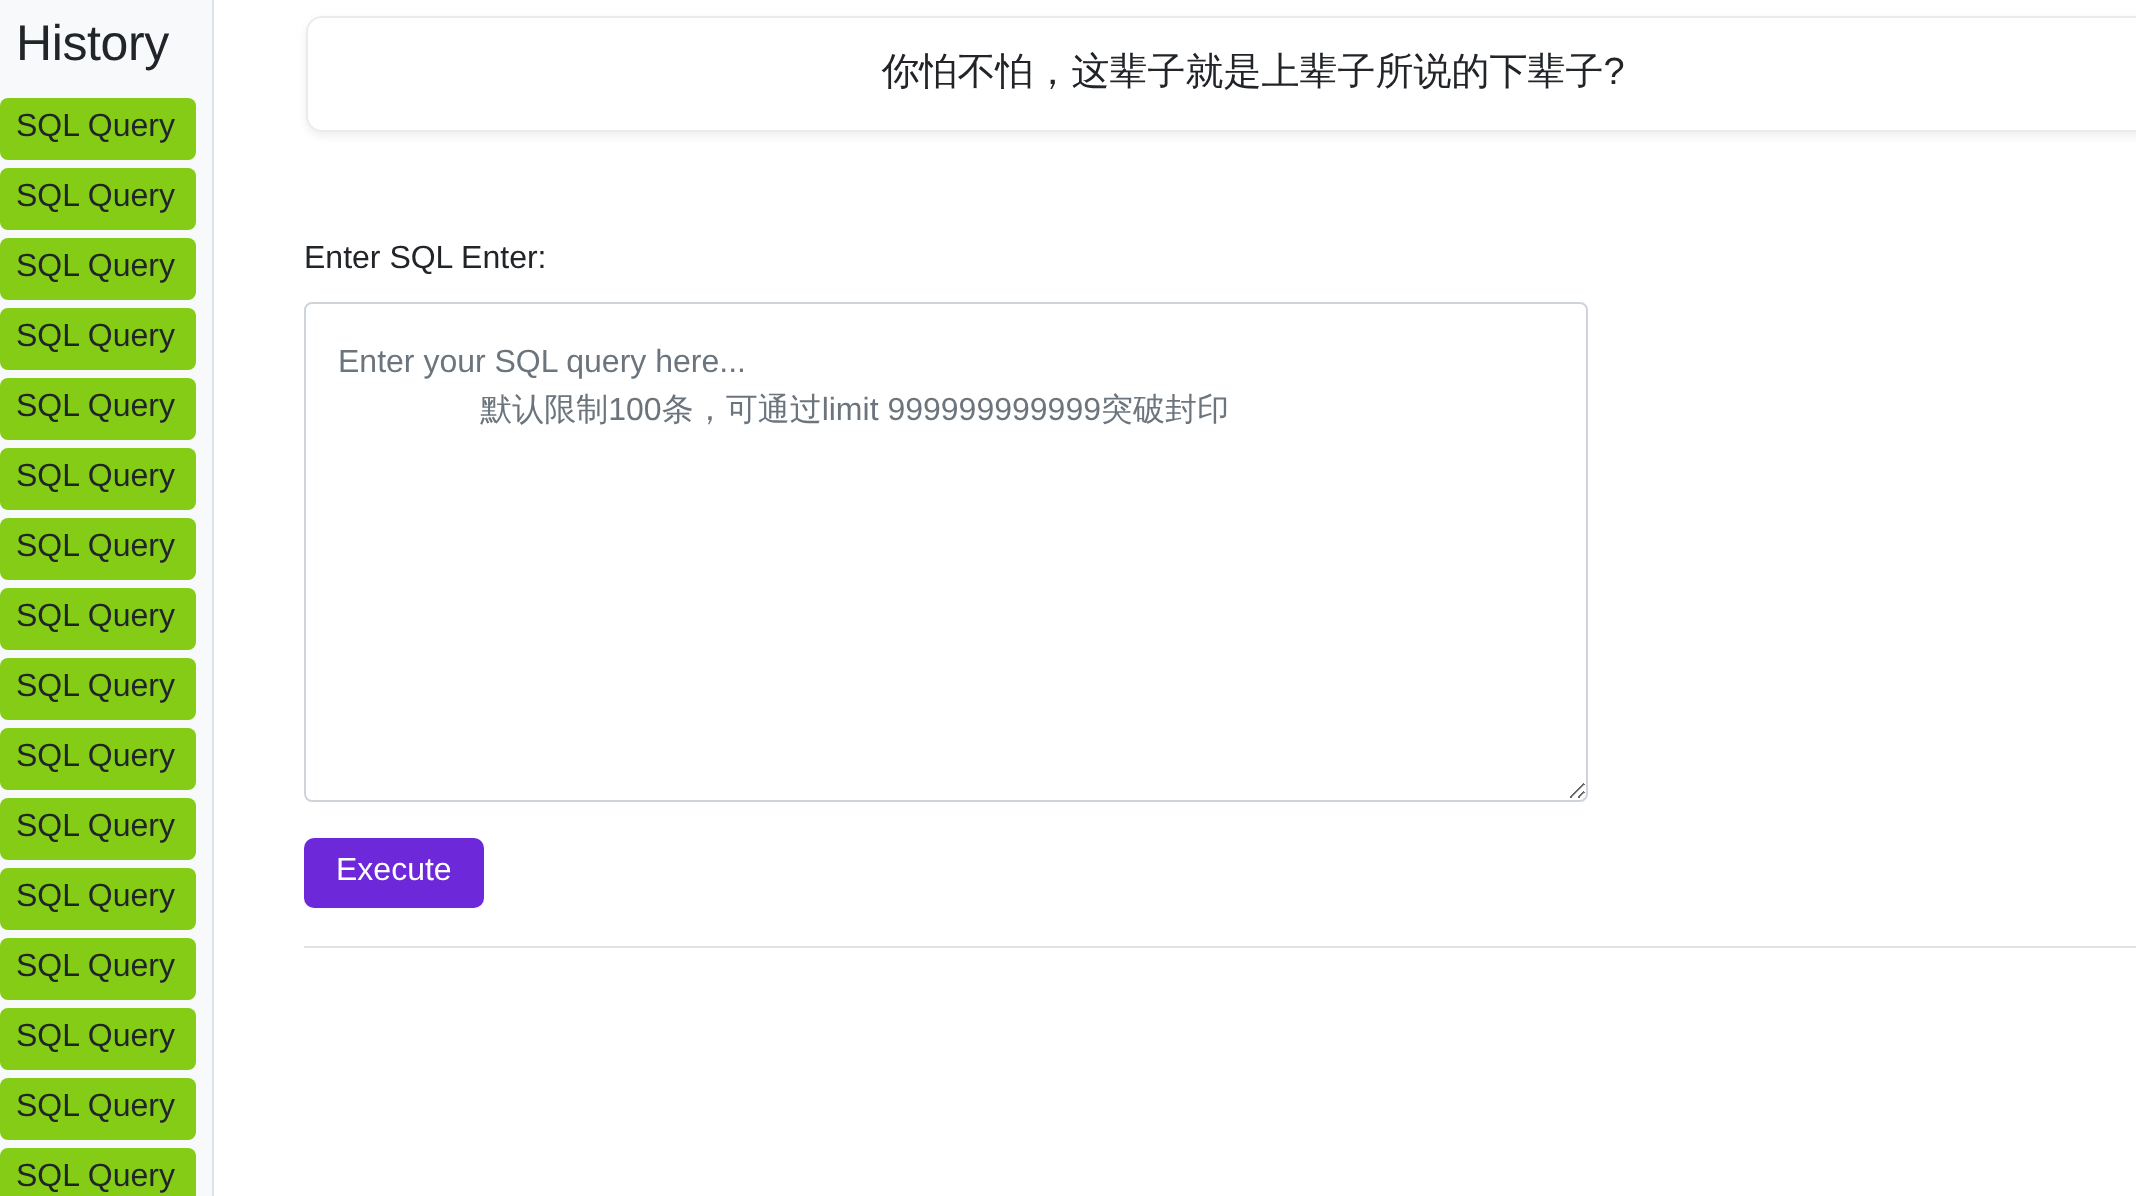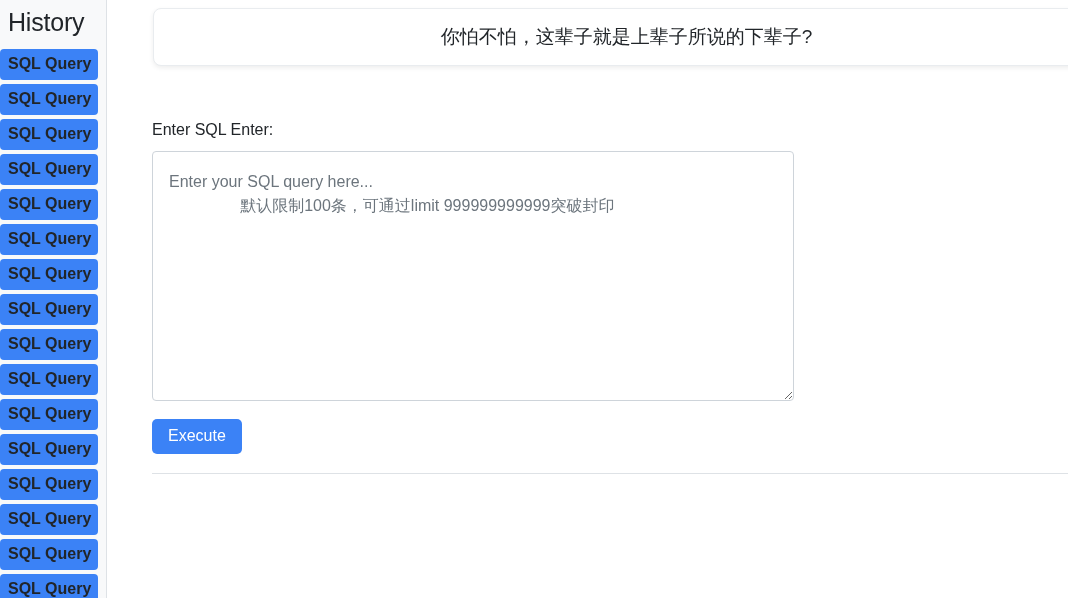--- a/index.html
+++ b/index.html
@@ -40,31 +40,30 @@
     padding: 10px 0 0 8px;
     margin: 0 0 14px 0;
     letter-spacing: -0.2px;
   }
   .history-list {
     list-style: none;
     margin: 0;
     padding: 0;
   }
   .history-item {
-    background: #3b82f6;
+    background: #84cc16;
     border-radius: 4px;
     margin: 0 8px 4px 0;
     padding: 7px 0 8px 8px;
     font-size: 16px;
     line-height: 1;
     color: #212529;
     cursor: pointer;
     white-space: nowrap;
     overflow: hidden;
-    font-weight: bold;
   }
 
   
   .main {
     flex: 1 1 auto;
     position: relative;
     background: #ffffff;
     overflow: hidden;
   }
   .banner {
@@ -120,21 +119,21 @@
   .sql-textarea::placeholder {
     color: #6c757d;
     opacity: 1;
   }
 
   .execute-button {
     position: absolute;
     left: 45px;
     top: 419px;
     padding: 9px 16px 10px 16px;
-    background: #3b82f6;
+    background: #6d28d9;
     color: #ffffff;
     border: none;
     border-radius: 5px;
     font-family: "Liberation Sans", "DejaVu Sans", sans-serif;
     font-size: 16px;
     line-height: 1;
     cursor: pointer;
   }
 
   .divider {

